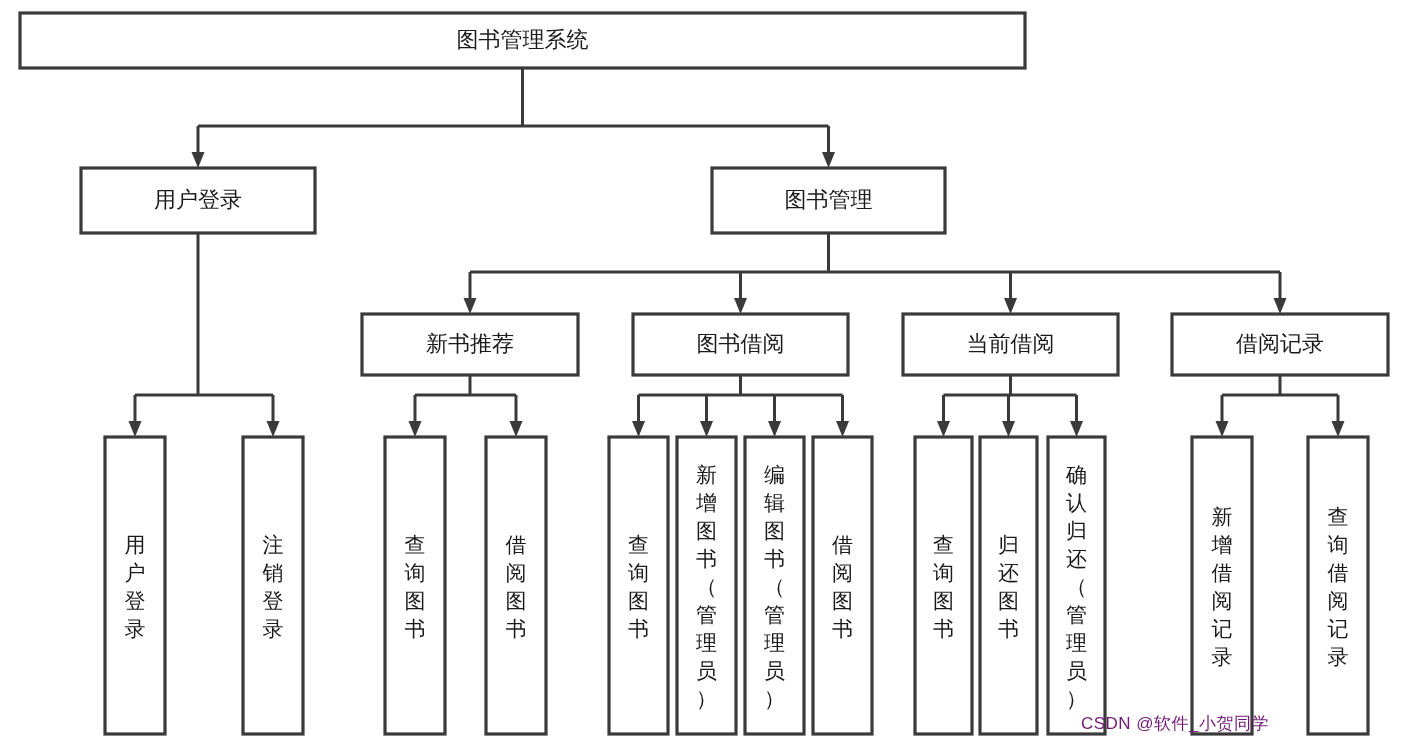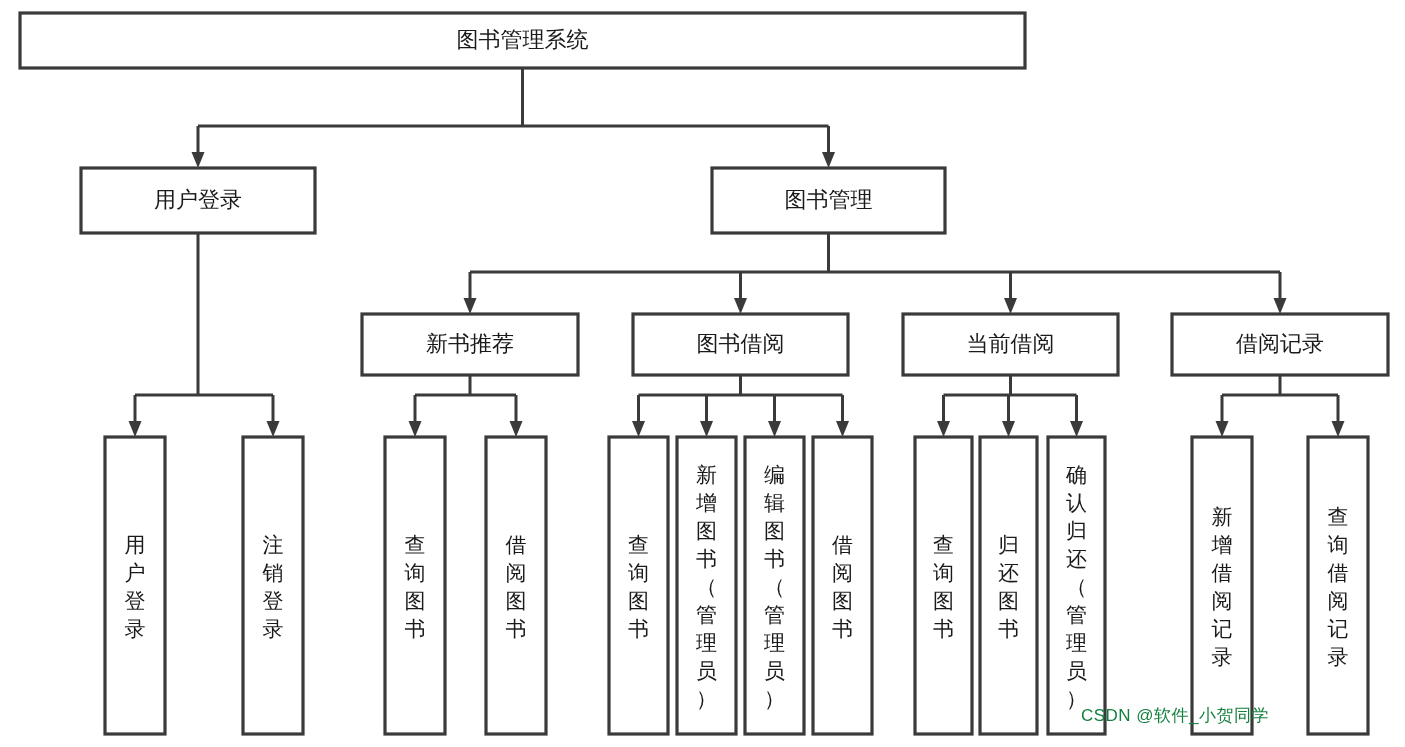--- a/index.html
+++ b/index.html
@@ -8,21 +8,21 @@
   #stage{position:relative;width:1277px;height:747px;background:#fff;border-radius:26px;}
   svg.diagram{position:absolute;left:0;top:0;width:1405px;height:747px;}
   .node-rect{fill:#ffffff;stroke:#3a3a3a;stroke-width:3.2;}
   .edge{stroke:#3a3a3a;stroke-width:3;fill:none;stroke-linecap:butt;}
   .arrow-head{fill:#3a3a3a;}
   .node-label{fill:#1a1a1a;font-family:"Liberation Sans","DejaVu Sans",sans-serif;
               font-size:22px;text-anchor:middle;dominant-baseline:middle;}
   .leaf-label{fill:#1a1a1a;font-family:"Liberation Sans","DejaVu Sans",sans-serif;
               font-size:21px;}
   .leaf-char{text-anchor:middle;}
-  .watermark{position:absolute;right:8px;bottom:20px;color:#15803d;
+  .watermark{position:absolute;right:8px;bottom:12px;color:#701a75;
              font-size:17px;letter-spacing:.5px;white-space:nowrap;
              font-family:"Liberation Sans","DejaVu Sans",sans-serif;}
 </style>
 </head>
 <body>
 
 <div id="stage">
   <svg class="diagram" viewBox="0 0 1405 747">
     <g id="edge-layer">
         <g>

